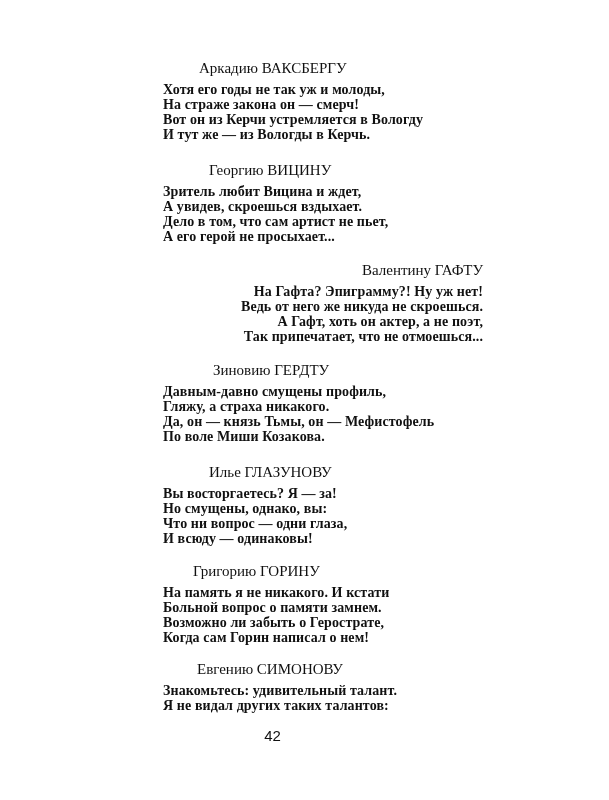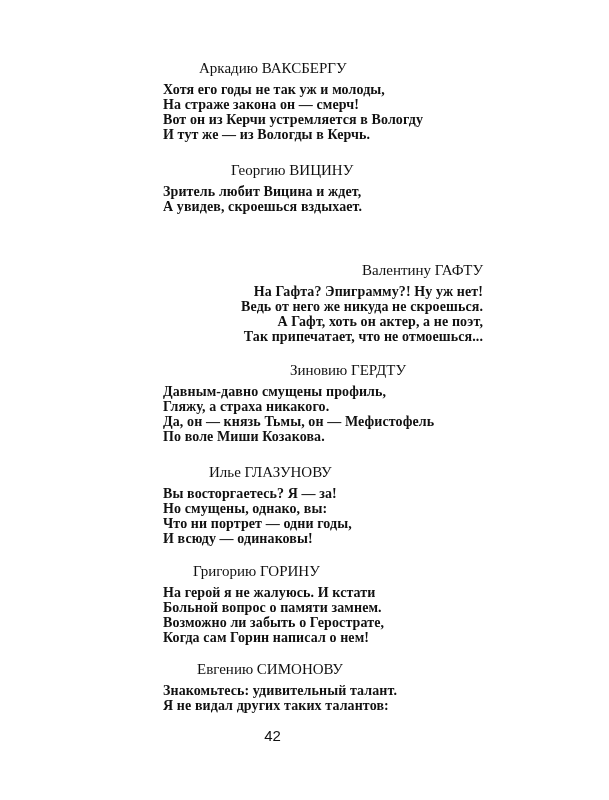--- a/index.html
+++ b/index.html
@@ -19,52 +19,54 @@
 
   <div class="epigram" style="top:60px;">
     <div class="title" style="margin-left:36px;">Аркадию ВАКСБЕРГУ</div>
     <div class="line">Хотя его годы не так уж и молоды,</div>
     <div class="line">На страже закона он — смерч!</div>
     <div class="line">Вот он из Керчи устремляется в Вологду</div>
     <div class="line">И тут же — из Вологды в Керчь.</div>
   </div>
 
   <div class="epigram" style="top:162px;">
-    <div class="title" style="margin-left:68px;">Георгию ВИЦИНУ</div>
+    <div class="title" style="margin-left:46px;">Георгию ВИЦИНУ</div>
     <div class="line">Зритель любит Вицина и ждет,</div>
     <div class="line">А увидев, скроешься вздыхает.</div>
+    <div class="line">Дело в том, что сам артист не пьет,</div>
+    <div class="line">А его герой не просыхает...</div>
   </div>
 
   <div class="epigram" style="top:262px;text-align:right;">
     <div class="title" style="margin-left:48px;">Валентину ГАФТУ</div>
     <div class="line">На Гафта? Эпиграмму?! Ну уж нет!</div>
     <div class="line">Ведь от него же никуда не скроешься.</div>
     <div class="line">А Гафт, хоть он актер, а не поэт,</div>
     <div class="line">Так припечатает, что не отмоешься...</div>
   </div>
 
   <div class="epigram" style="top:362px;">
-    <div class="title" style="margin-left:50px;text-align:center;">Зиновию ГЕРДТУ</div>
+    <div class="title" style="margin-left:50px;">Зиновию ГЕРДТУ</div>
     <div class="line">Давным-давно смущены профиль,</div>
     <div class="line">Гляжу, а страха никакого.</div>
     <div class="line">Да, он — князь Тьмы, он — Мефистофель</div>
     <div class="line">По воле Миши Козакова.</div>
   </div>
 
   <div class="epigram" style="top:464px;">
     <div class="title" style="margin-left:46px;">Илье ГЛАЗУНОВУ</div>
     <div class="line">Вы восторгаетесь? Я — за!</div>
     <div class="line">Но смущены, однако, вы:</div>
-    <div class="line">Что ни портрет — одни годы,</div>
+    <div class="line">Что ни вопрос — одни глаза,</div>
     <div class="line">И всюду — одинаковы!</div>
   </div>
 
   <div class="epigram" style="top:563px;">
     <div class="title" style="margin-left:30px;">Григорию ГОРИНУ</div>
-    <div class="line">На герой я не жалуюсь. И кстати</div>
+    <div class="line">На память я не никакого. И кстати</div>
     <div class="line">Больной вопрос о памяти замнем.</div>
     <div class="line">Возможно ли забыть о Герострате,</div>
     <div class="line">Когда сам Горин написал о нем!</div>
   </div>
 
   <div class="epigram" style="top:661px;">
     <div class="title" style="margin-left:34px;">Евгению СИМОНОВУ</div>
     <div class="line">Знакомьтесь: удивительный талант.</div>
     <div class="line">Я не видал других таких талантов:</div>
   </div>

